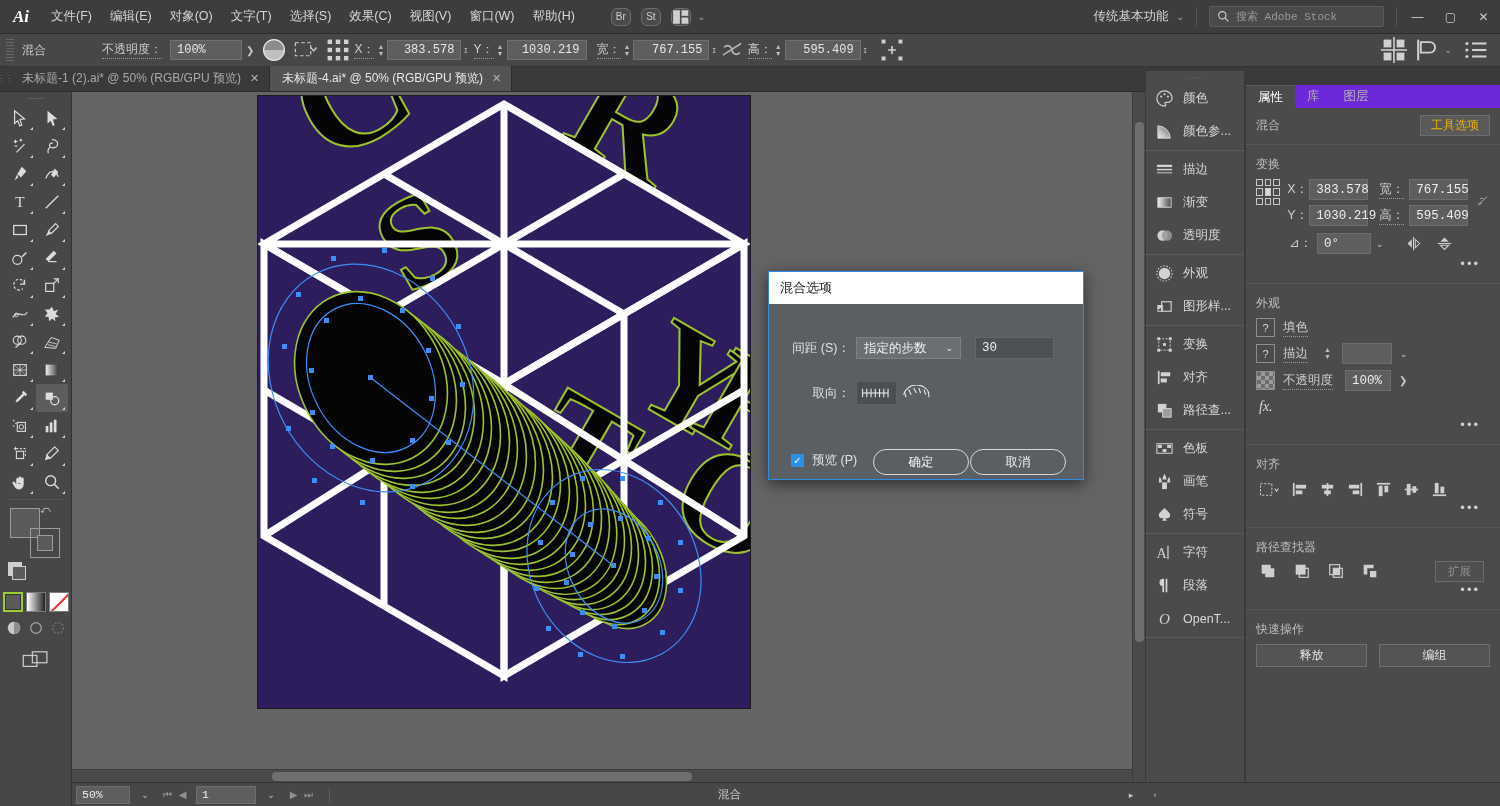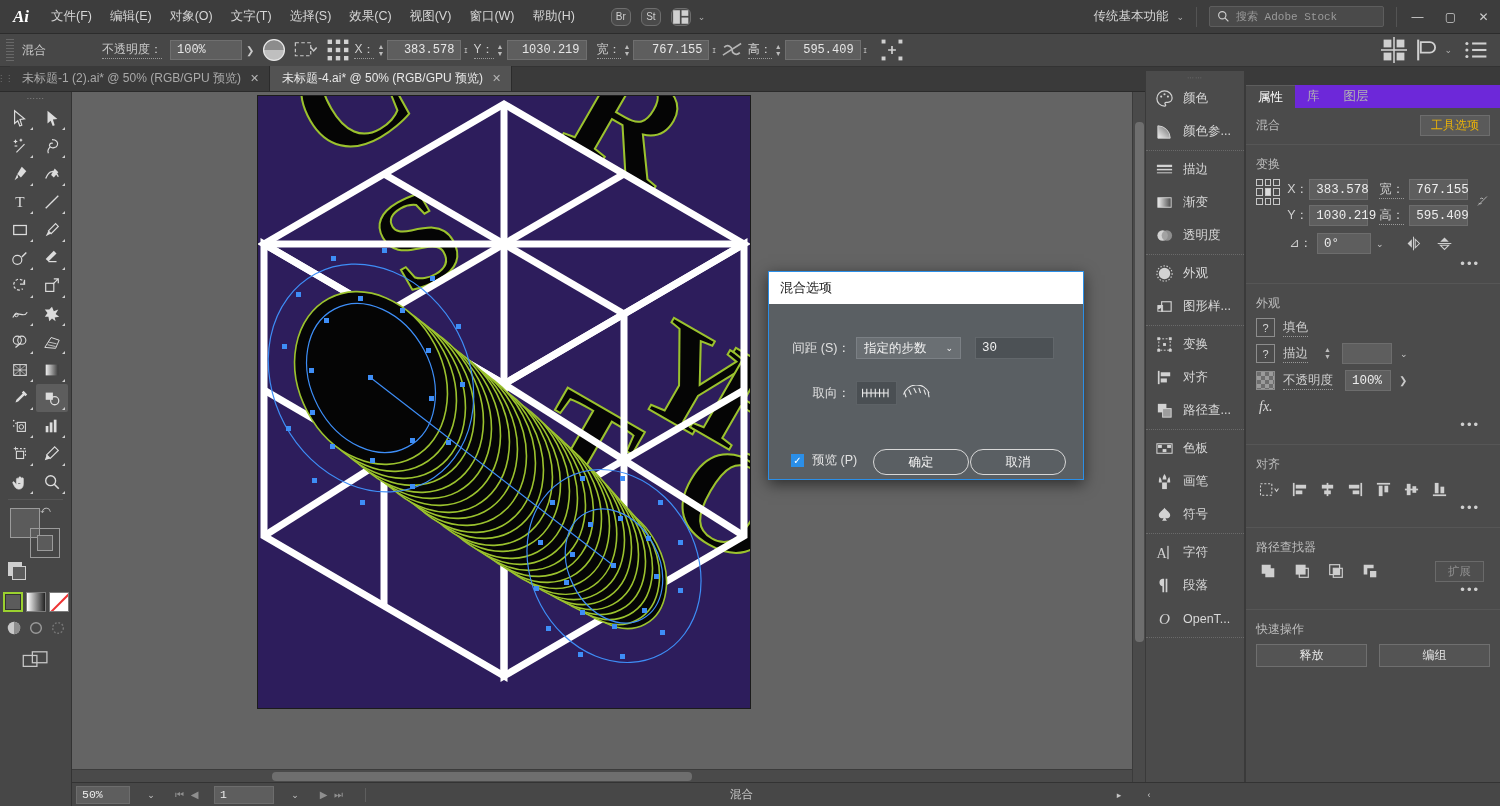--- a/index.html
+++ b/index.html
@@ -229,21 +229,21 @@
     flex: 1; height: 23px; border: 1px solid #6f6f6f; background: #545454;
     display: flex; align-items: center; justify-content: center;
     font-size: 12px; color: #e4e4e4;
   }
   .expand-btn { border: 1px solid #6a6a6a; background: #4f4f4f; color: #8e8e8e; font-size: 11.5px; padding: 2px 12px; }
 
   
   .statusbar {
     position: absolute; left: 72px; right: 0; bottom: 0; height: 24px;
     background: #474747; border-top: 1px solid #333;
-    display: flex; align-items: center; padding-left: 4px; gap: 12px;
+    display: flex; align-items: center; padding-left: 4px; gap: 6px;
   }
   .st-zoom {
     background: #5e5e5e; border: 1px solid #6d6d6d; height: 18px; width: 54px;
     display: flex; align-items: center; padding: 0 5px; font-size: 11.5px;
     font-family: "Liberation Mono", monospace; color: #ededed;
   }
   .st-chev { width: 18px; display: flex; align-items: center; justify-content: center; color: #c6c6c6; font-size: 9px; }
   .st-nav { display: flex; align-items: center; gap: 0; }
   .st-nav i { width: 15px; text-align: center; color: #8f8f8f; font-size: 10px; font-style: normal; }
   .st-page { background: #5e5e5e; border: 1px solid #6d6d6d; height: 18px; width: 60px;

